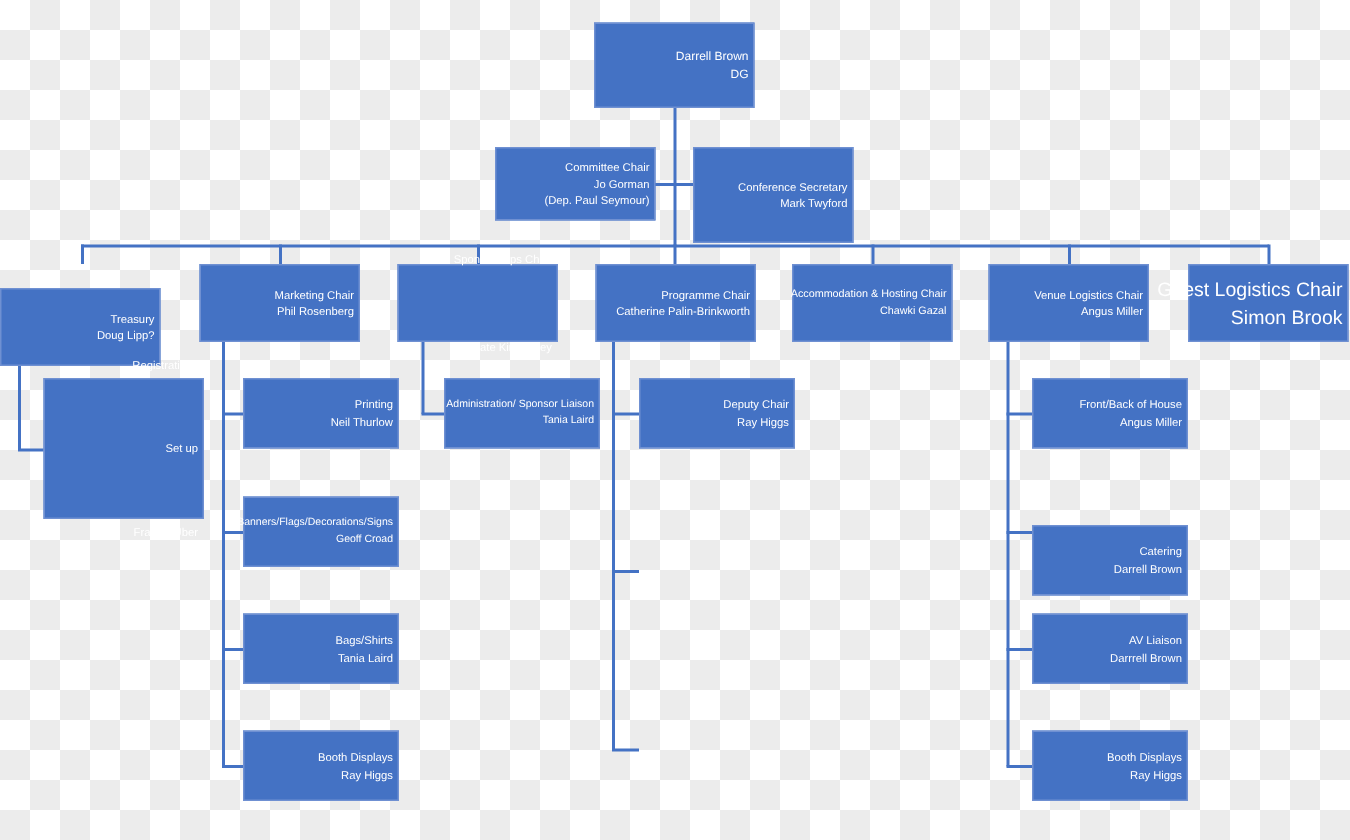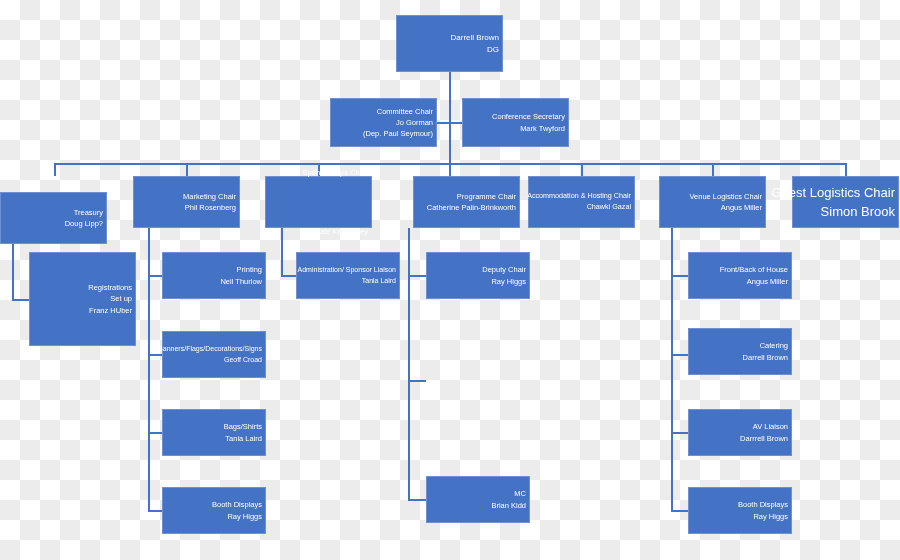--- a/index.html
+++ b/index.html
@@ -97,61 +97,61 @@
     <span class="ln">Darrell Brown</span>
     <span class="ln">DG</span>
   </div>
 
   <div class="node" style="left:330px; top:98px; width:107px; height:49px; font-size:7.5px;">
     <span class="ln">Committee Chair</span>
     <span class="ln">Jo Gorman</span>
     <span class="ln">(Dep. Paul Seymour)</span>
   </div>
 
-  <div class="node" style="left:462px; top:98px; width:107px; height:49px; font-size:7.5px;">
+  <div class="node" style="left:462px; top:98px; width:107px; height:64px; font-size:7.5px;">
     <span class="ln">Conference Secretary</span>
     <span class="ln">Mark Twyford</span>
   </div>
 
   <div class="node" style="left:0px; top:192px; width:107px; height:52px; font-size:7.5px;">
     <span class="ln">Treasury</span>
     <span class="ln">Doug Lipp?</span>
   </div>
 
   <div class="node" style="left:133px; top:176px; width:107px; height:52px; font-size:7.5px;">
     <span class="ln">Marketing Chair</span>
     <span class="ln">Phil Rosenberg</span>
   </div>
 
   <div class="node" style="left:265px; top:176px; width:107px; height:52px; font-size:7.5px;gap:48px;">
     <span class="ln">Sponsorships  Chair</span>
     <span class="ln">Kate Kimmorley</span>
   </div>
 
-  <div class="node" style="left:413px; top:176px; width:107px; height:52px; font-size:7.5px;">
+  <div class="node" style="left:397px; top:176px; width:107px; height:52px; font-size:7.5px;">
     <span class="ln">Programme Chair</span>
     <span class="ln">Catherine Palin-Brinkworth</span>
   </div>
 
   <div class="node" style="left:528px; top:176px; width:107px; height:52px; font-size:7.2px;">
     <span class="ln">Accommodation &amp; Hosting Chair</span>
     <span class="ln">Chawki Gazal</span>
   </div>
 
   <div class="node" style="left:659px; top:176px; width:107px; height:52px; font-size:7.5px;">
     <span class="ln">Venue Logistics Chair</span>
     <span class="ln">Angus Miller</span>
   </div>
 
   <div class="node" style="left:792px; top:176px; width:107px; height:52px; font-size:13px;">
     <span class="ln">Guest Logistics Chair</span>
     <span class="ln">Simon Brook</span>
   </div>
 
-  <div class="node" style="left:29px; top:252px; width:107px; height:94px; font-size:7.5px;">
+  <div class="node" style="left:29px; top:252px; width:107px; height:94px; font-size:7.5px;gap:44px;">
     <span class="ln">Registrations</span>
     <span class="ln">Set up</span>
     <span class="ln">Franz HUber</span>
   </div>
 
   <div class="node" style="left:162px; top:252px; width:104px; height:47px; font-size:7.5px;padding-left:16px;">
     <span class="ln">Printing</span>
     <span class="ln">Neil Thurlow</span>
   </div>
 
@@ -174,31 +174,27 @@
     <span class="ln">Administration/ Sponsor Liaison</span>
     <span class="ln">Tania Laird</span>
   </div>
 
   <div class="node" style="left:426px; top:252px; width:104px; height:47px; font-size:7.5px;">
     <span class="ln">Deputy Chair</span>
     <span class="ln">Ray Higgs</span>
   </div>
 
 
-  <div class="node" style="left:426px; top:476px; width:104px; height:47px; font-size:7.5px;">
-    <span class="ln">MC</span>
-    <span class="ln">Brian Kidd</span>
-  </div>
 
   <div class="node" style="left:688px; top:252px; width:104px; height:47px; font-size:7.5px;">
     <span class="ln">Front/Back of House</span>
     <span class="ln">Angus Miller</span>
   </div>
 
-  <div class="node" style="left:688px; top:328px; width:104px; height:47px; font-size:7.5px;">
+  <div class="node" style="left:688px; top:350px; width:104px; height:47px; font-size:7.5px;">
     <span class="ln">Catering</span>
     <span class="ln">Darrell Brown</span>
   </div>
 
   <div class="node" style="left:688px; top:409px; width:104px; height:47px; font-size:7.5px;">
     <span class="ln">AV Liaison</span>
     <span class="ln">Darrrell Brown</span>
   </div>
 
   <div class="node" style="left:688px; top:487px; width:104px; height:47px; font-size:7.5px;">

